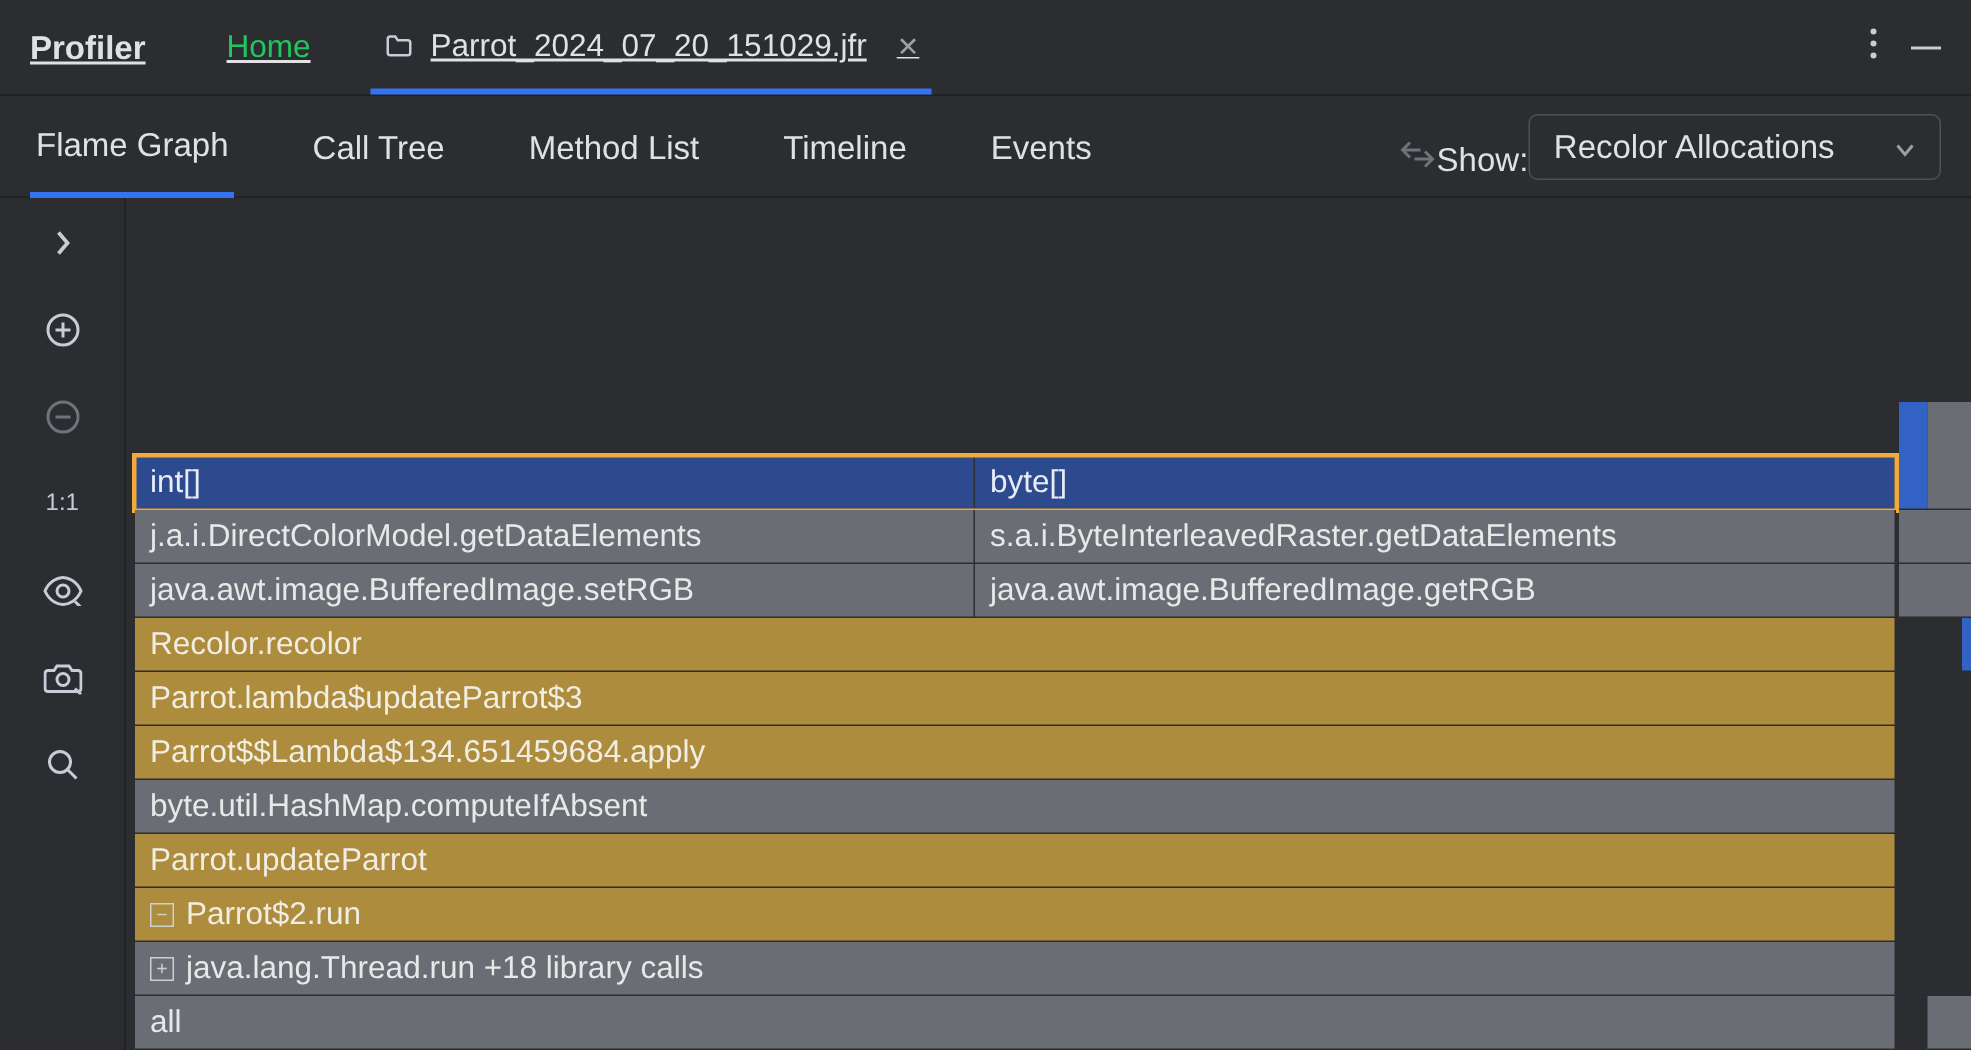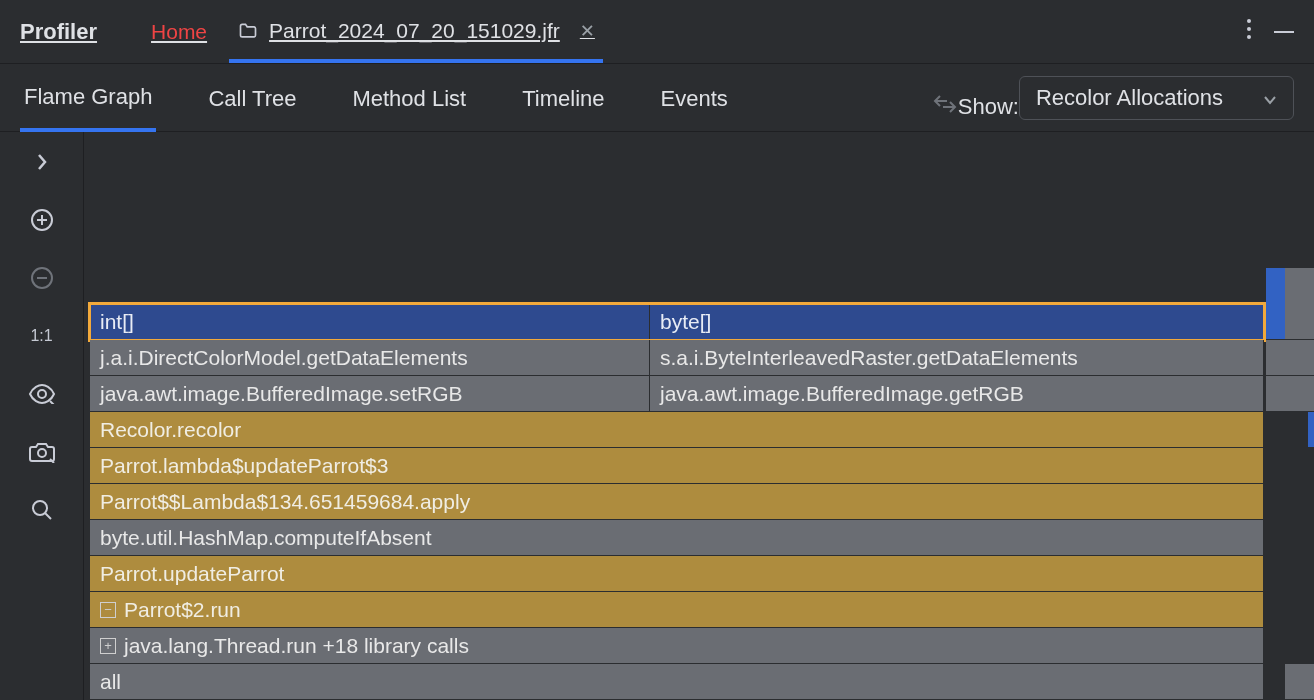--- a/index.html
+++ b/index.html
@@ -21,22 +21,22 @@
   text-decoration: underline;
 }
 .title {
   font-weight: 600;
   font-size: 22px;
   color: #dfe1e5;
   margin-right: 50px;
 }
 .tab-home {
   font-size: 21px;
-  color: #ef4444;
-  margin-right: 18px;
+  color: #22c55e;
+  margin-right: 36px;
   padding: 18px 4px;
 }
 .tab-file {
   display: flex;
   align-items: center;
   gap: 10px;
   padding: 18px 8px 16px 8px;
   border-bottom: 4px solid #3574f0;
   position: relative;
 }

